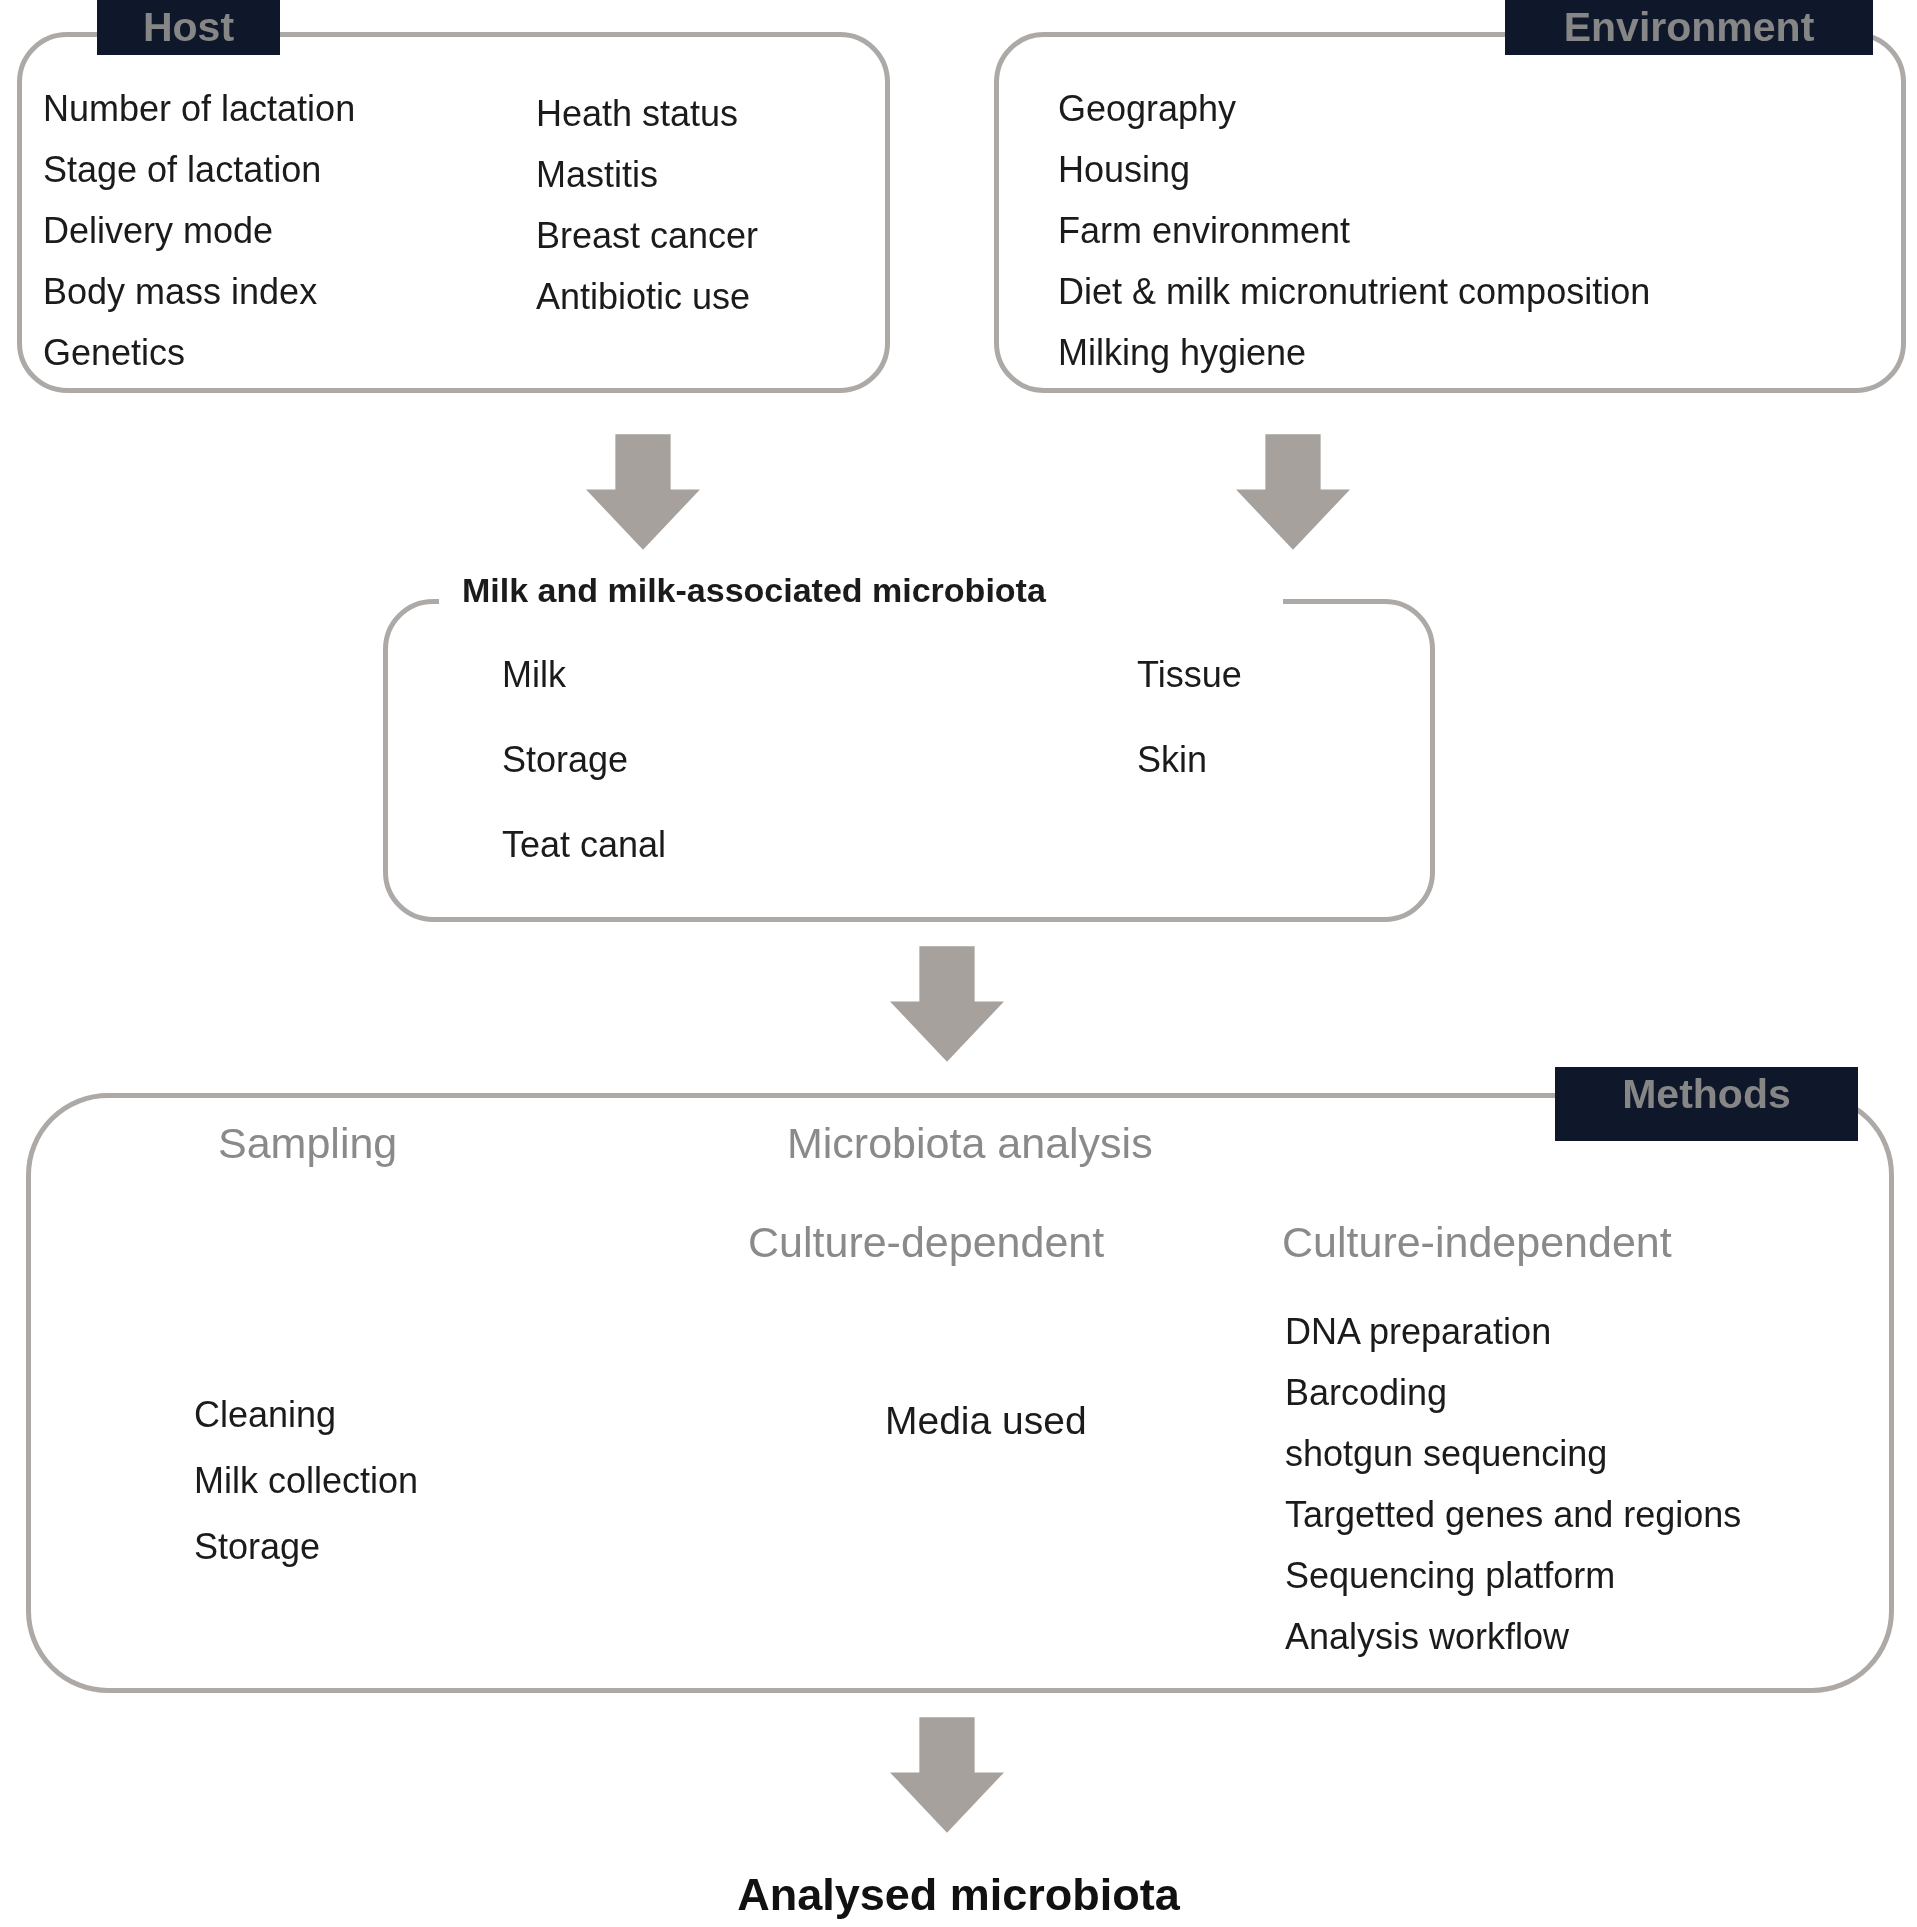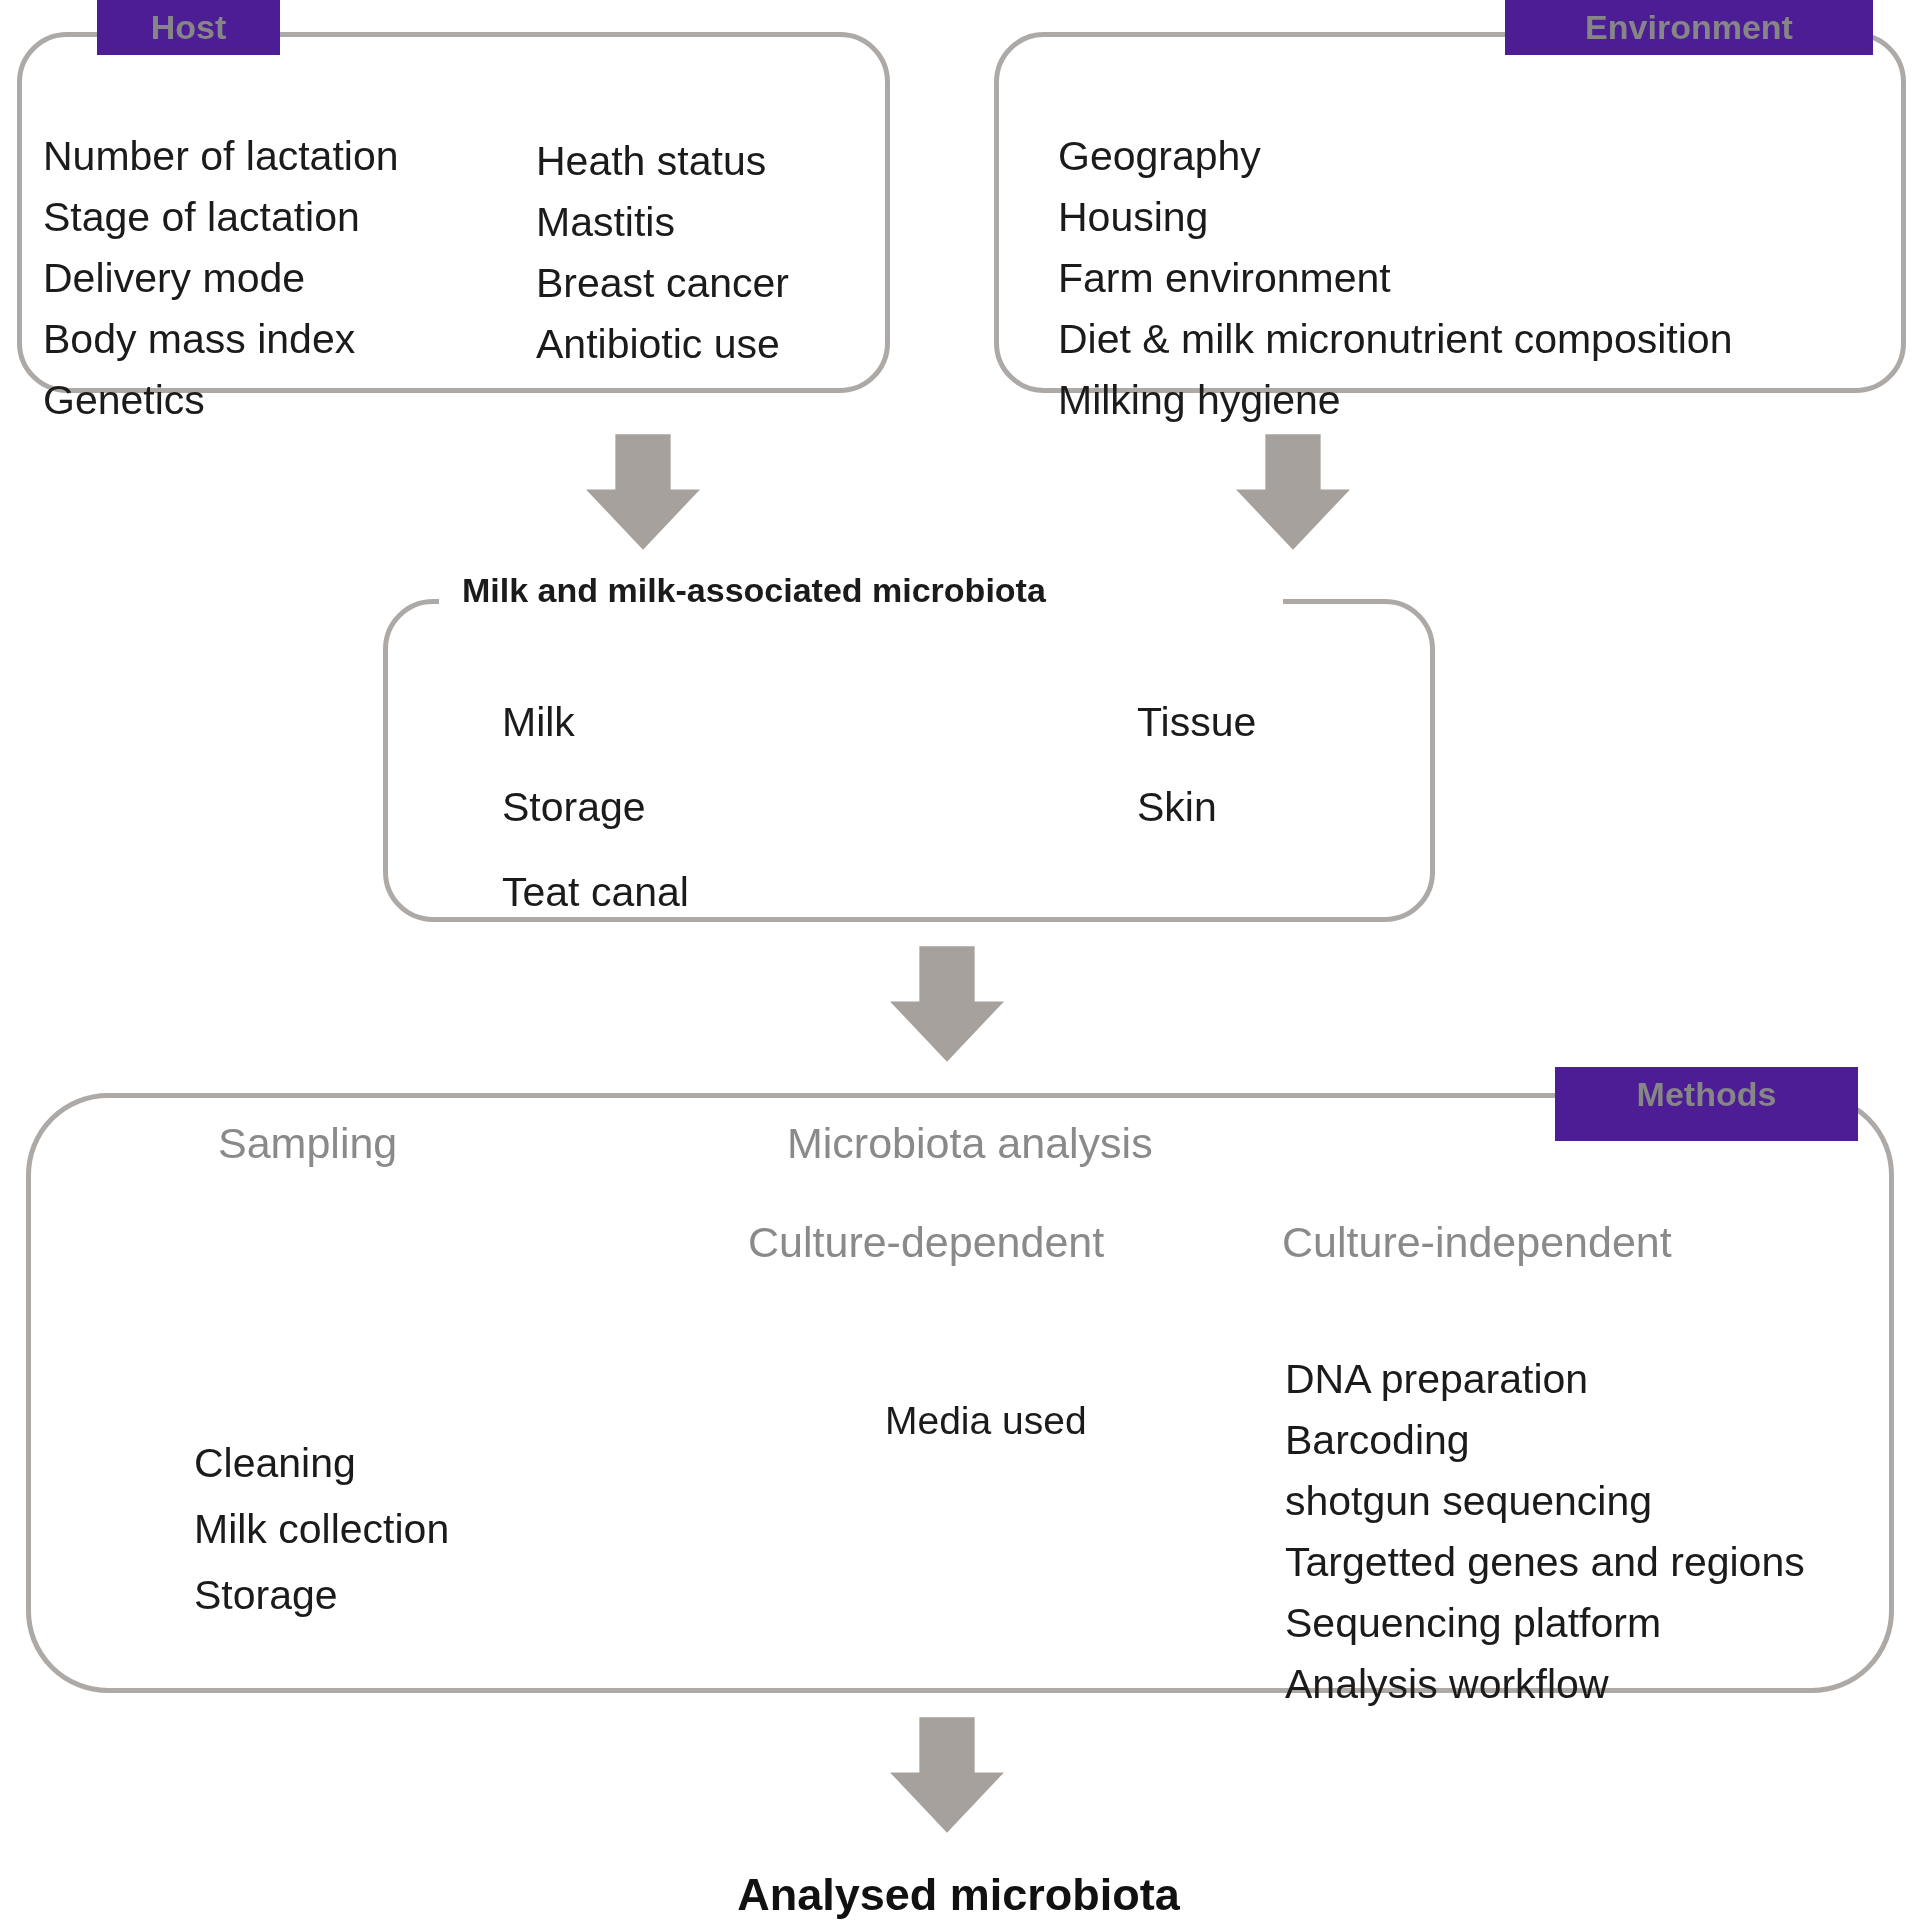--- a/index.html
+++ b/index.html
@@ -7,30 +7,30 @@
     width:1917px;height:1927px;position:relative;overflow:hidden;
     font-family:"Liberation Sans","DejaVu Sans",sans-serif;
     color:#1b1b1b;
   }
   .box{
     position:absolute;border:5.2px solid #ada9a6;border-radius:50px;
     background:transparent;box-sizing:border-box;
   }
   .box.big-radius{border-radius:82px;}
   .box-label{
-    position:absolute;background:#4c1d95;display:flex;
+    position:absolute;background:#0f172a;display:flex;
     align-items:center;justify-content:center;
-    font-size:34px;font-weight:bold;color:#868686;white-space:nowrap;
+    font-size:41px;font-weight:bold;color:#868686;white-space:nowrap;
   }
   .box-label.top-align{align-items:flex-start;margin-top:36px;}
   .black-title{
     position:absolute;background:#ffffff;display:flex;align-items:center;
     font-size:34px;font-weight:bold;color:#1b1b1b;white-space:nowrap;
   }
-  .col{position:absolute;font-size:41px;white-space:nowrap;margin-top:48px;}
+  .col{position:absolute;font-size:36px;white-space:nowrap;}
   .col div{height:61px;line-height:61px;}
   .col.wide div{height:85px;line-height:85px;}
   .col.methods-left div{height:66px;line-height:66px;}
   .col.ci-list div{height:61px;line-height:61px;}
   .gray-sub{
     position:absolute;font-size:43px;color:#8a8a8a;white-space:nowrap;
     line-height:48px;
   }
   .single-item{position:absolute;font-size:39px;color:#1b1b1b;white-space:nowrap;line-height:48px;}
   .arrow{position:absolute;width:114px;height:116px;}

